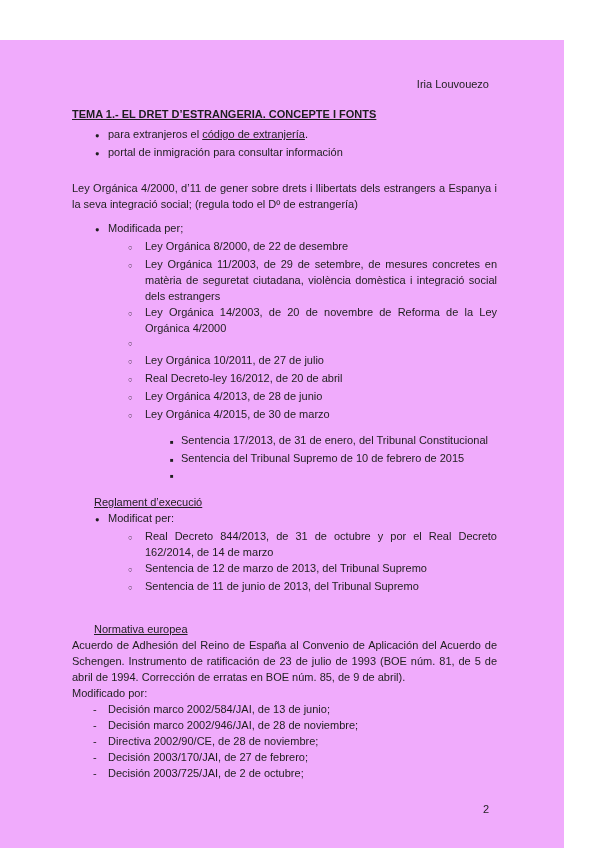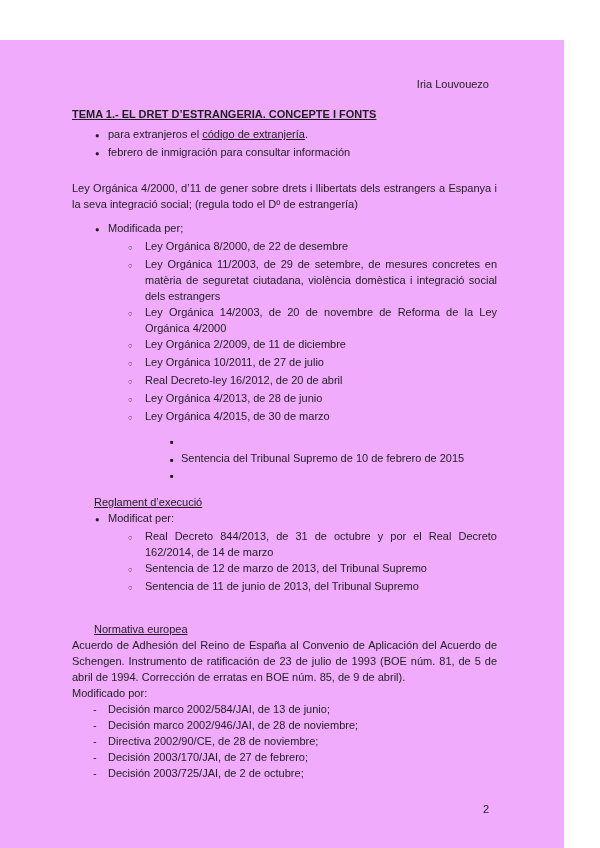--- a/index.html
+++ b/index.html
@@ -50,21 +50,21 @@
   </div>
 
   <div class="title">TEMA 1.- EL DRET D’ESTRANGERIA. CONCEPTE I FONTS</div>
 
   <div class="li l1 gap4">
     <span class="m">●</span>
     <div class="t"><span>para extranjeros el </span><span class="u">código de extranjería</span><span>.</span></div>
   </div>
   <div class="li l1">
     <span class="m">●</span>
-    <div class="t">febrero de inmigración para consultar información</div>
+    <div class="t">portal de inmigración para consultar información</div>
   </div>
 
   <p class="gap18">Ley Orgánica 4/2000, d’11 de gener sobre drets i llibertats dels estrangers a Espanya i la seva integració social; (regula todo el Dº de estrangería)</p>
 
   <div class="li l1 gap8">
     <span class="m">●</span>
     <div class="t">Modificada per;</div>
   </div>
 
   <div class="li l2">
@@ -74,41 +74,41 @@
   <div class="li l2">
     <span class="m">○</span>
     <div class="t">Ley Orgánica 11/2003, de 29 de setembre, de mesures concretes en matèria de seguretat ciutadana, violència domèstica i integració social dels estrangers</div>
   </div>
   <div class="li l2">
     <span class="m">○</span>
     <div class="t">Ley Orgánica 14/2003, de 20 de novembre de Reforma de la Ley Orgánica 4/2000</div>
   </div>
   <div class="li l2">
     <span class="m">○</span>
-    <div class="t">Ley Orgánica 2/2009, de 11 de diciembre</div>
   </div>
   <div class="li l2">
     <span class="m">○</span>
     <div class="t">Ley Orgánica 10/2011, de 27 de julio</div>
   </div>
   <div class="li l2">
     <span class="m">○</span>
     <div class="t">Real Decreto-ley 16/2012, de 20 de abril</div>
   </div>
   <div class="li l2">
     <span class="m">○</span>
     <div class="t">Ley Orgánica 4/2013, de 28 de junio</div>
   </div>
   <div class="li l2">
     <span class="m">○</span>
     <div class="t">Ley Orgánica 4/2015, de 30 de marzo</div>
   </div>
 
   <div class="li l3 gap8">
     <span class="m">■</span>
+    <div class="t">Sentencia 17/2013, de 31 de enero, del Tribunal Constitucional</div>
   </div>
   <div class="li l3">
     <span class="m">■</span>
     <div class="t">Sentencia del Tribunal Supremo de 10 de febrero de 2015</div>
   </div>
   <div class="li l3">
     <span class="m">■</span>
   </div>
 
   <div class="heading-line gap10">

